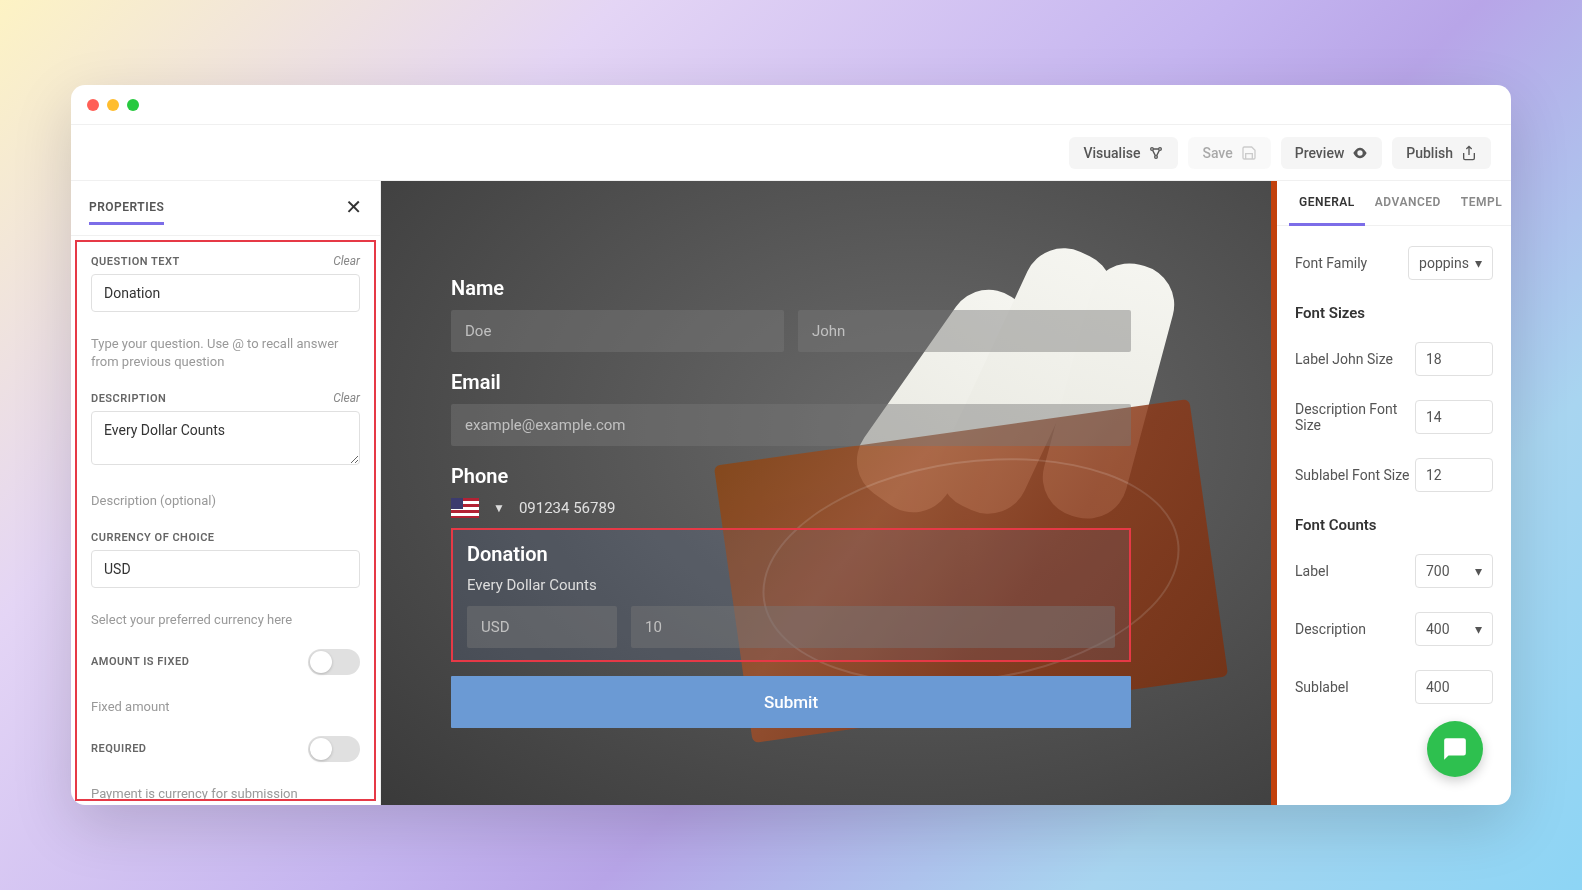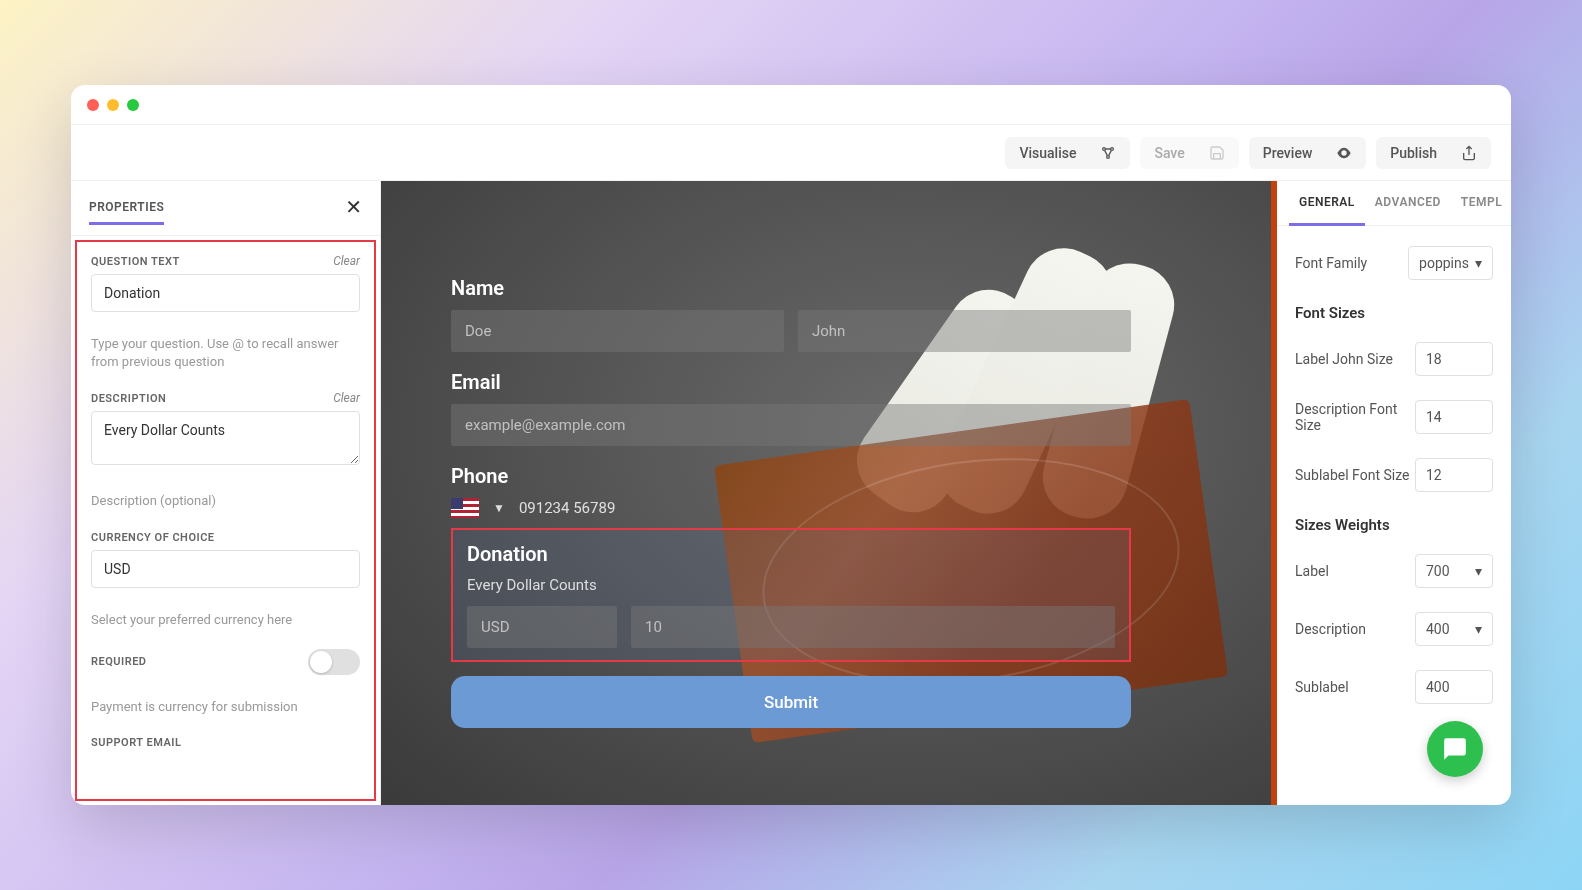--- a/index.html
+++ b/index.html
@@ -3,21 +3,21 @@
 <meta charset="utf-8">
 <style>
 *{box-sizing:border-box;margin:0;padding:0;font-family:-apple-system,BlinkMacSystemFont,"Segoe UI",Roboto,sans-serif}
 body{width:1582px;height:890px;background:linear-gradient(135deg,#fdf3c4 0%,#e4d5f5 25%,#c5b5f0 50%,#b8a5e8 60%,#a8d5f0 80%,#8dd5f5 100%);display:flex;align-items:center;justify-content:center;overflow:hidden}
 .window{width:1440px;height:720px;background:#fff;border-radius:14px;box-shadow:0 20px 60px rgba(0,0,0,.15);display:flex;flex-direction:column;overflow:hidden;position:relative}
 .titlebar{height:40px;display:flex;align-items:center;padding:0 16px;border-bottom:1px solid #f0f0f0}
 .traffic{display:flex;gap:8px}
 .dot{width:12px;height:12px;border-radius:50%}
 .dot.r{background:#ff5f56}.dot.y{background:#ffbd2e}.dot.g{background:#27c93f}
 .toolbar{height:56px;display:flex;align-items:center;justify-content:flex-end;padding:0 20px;gap:10px;border-bottom:1px solid #f0f0f0}
-.tbtn{display:flex;align-items:flex-end;gap:24px;padding:8px 14px;border-radius:6px;background:#f5f5f5;font-size:14px;font-weight:500;color:#555;cursor:pointer;border:none}
+.tbtn{display:flex;align-items:flex-end;gap:8px;padding:8px 14px;border-radius:6px;background:#f5f5f5;font-size:14px;font-weight:500;color:#555;cursor:pointer;border:none}
 .tbtn.disabled{opacity:.5}
 .tbtn svg{width:16px;height:16px}
 .main{flex:1;display:flex;overflow:hidden}
 .left{width:310px;border-right:1px solid #eee;display:flex;flex-direction:column}
 .lhead{display:flex;align-items:center;justify-content:space-between;padding:14px 18px 16px;border-bottom:1px solid #f0f0f0}
 .lhead-title{font-size:12px;font-weight:600;letter-spacing:.5px;color:#555;border-bottom:3px solid #7c6de8;padding-bottom:8px;margin-bottom:-11px}
 .close-x{font-size:20px;color:#333;cursor:pointer;font-weight:300}
 .lbody{flex:1;overflow:auto;padding:12px 14px;border:2px solid #e63946;margin:4px}
 .prop{margin-bottom:20px}
 .prop-row{display:flex;justify-content:space-between;align-items:center;margin-bottom:6px}
@@ -44,21 +44,21 @@
 .row2{display:flex;gap:14px}
 .finput{flex:1;background:rgba(120,120,120,.45);border:none;padding:12px 14px;color:#e0e0e0;font-size:15px;border-radius:2px}
 .finput::placeholder{color:#c0c0c0}
 .phone-row{display:flex;align-items:center;gap:14px}
 .flag{width:28px;height:20px;background:linear-gradient(#b22234 0%,#b22234 15%,#fff 15%,#fff 30%,#b22234 30%,#b22234 45%,#fff 45%,#fff 60%,#b22234 60%,#b22234 75%,#fff 75%,#fff 90%,#b22234 90%);position:relative}
 .flag::before{content:"";position:absolute;top:0;left:0;width:12px;height:11px;background:#3c3b6e}
 .chev{color:#ddd;font-size:12px}
 .phone-text{color:#e0e0e0;font-size:15px}
 .donation-box{border:2px solid #e63946;padding:12px 14px;margin-top:10px;background:rgba(90,120,180,.15)}
 .donation-box .flabel{margin-top:0}
-.submit{width:100%;background:#6b9ad4;color:#fff;border:none;padding:16px;font-size:17px;font-weight:500;border-radius:14px;margin-top:14px;cursor:pointer}
+.submit{width:100%;background:#6b9ad4;color:#fff;border:none;padding:16px;font-size:17px;font-weight:500;border-radius:1px;margin-top:14px;cursor:pointer}
 .right{width:240px;border-left:6px solid #c2410c;padding:0;overflow:hidden}
 .rtabs{display:flex;border-bottom:1px solid #f0f0f0;padding:0 12px}
 .rtab{padding:14px 10px;font-size:12px;font-weight:600;letter-spacing:.5px;color:#888;cursor:pointer}
 .rtab.active{color:#333;border-bottom:3px solid #7c6de8;margin-bottom:-1px}
 .rbody{padding:20px 18px}
 .rrow{display:flex;justify-content:space-between;align-items:center;margin-bottom:24px}
 .rrow-label{font-size:14px;color:#555}
 .rsel{padding:8px 10px;border:1px solid #e0e0e0;border-radius:4px;font-size:14px;color:#555;display:flex;align-items:center;gap:6px;min-width:78px;justify-content:space-between}
 .rsec{font-size:15px;font-weight:600;color:#333;margin-bottom:20px;margin-top:6px}
 .fab{position:absolute;bottom:28px;right:28px;width:56px;height:56px;background:#2ec04f;border-radius:50%;display:flex;align-items:center;justify-content:center;box-shadow:0 4px 12px rgba(0,0,0,.2);cursor:pointer}
@@ -133,20 +133,27 @@
           <textarea class="prop-textarea" style="">Every Dollar Counts</textarea>
           <div class="prop-help">Description (optional)</div>
         </div>
 
         <div class="prop">
           <div class="prop-label" style="margin-bottom:6px">CURRENCY OF CHOICE</div>
           <input class="prop-input" value="USD" style="">
           <div class="prop-help">Select your preferred currency here</div>
         </div>
 
+        <div class="prop">
+          <div class="toggle-row">
+            <span class="prop-label">AMOUNT IS FIXED</span>
+            <div class="toggle"></div>
+          </div>
+          <div class="prop-help">Fixed amount</div>
+        </div>
 
         <div class="prop">
           <div class="toggle-row">
             <span class="prop-label">REQUIRED</span>
             <div class="toggle"></div>
           </div>
           <div class="prop-help">Payment is currency for submission</div>
         </div>
 
         <div class="prop">
@@ -221,21 +228,21 @@
           <div class="rsel">
               <span>14</span>
             </div>
         </div>
         <div class="rrow">
           <span class="rrow-label">Sublabel Font Size</span>
           <div class="rsel">
               <span>12</span>
             </div>
         </div>
-        <div class="rsec">Sizes Weights</div>
+        <div class="rsec">Font Counts</div>
         <div class="rrow">
           <span class="rrow-label">Label</span>
           <div class="rsel">
               <span>700</span>
               <span>▾</span>
             </div>
         </div>
         <div class="rrow">
           <span class="rrow-label">Description</span>
           <div class="rsel">

